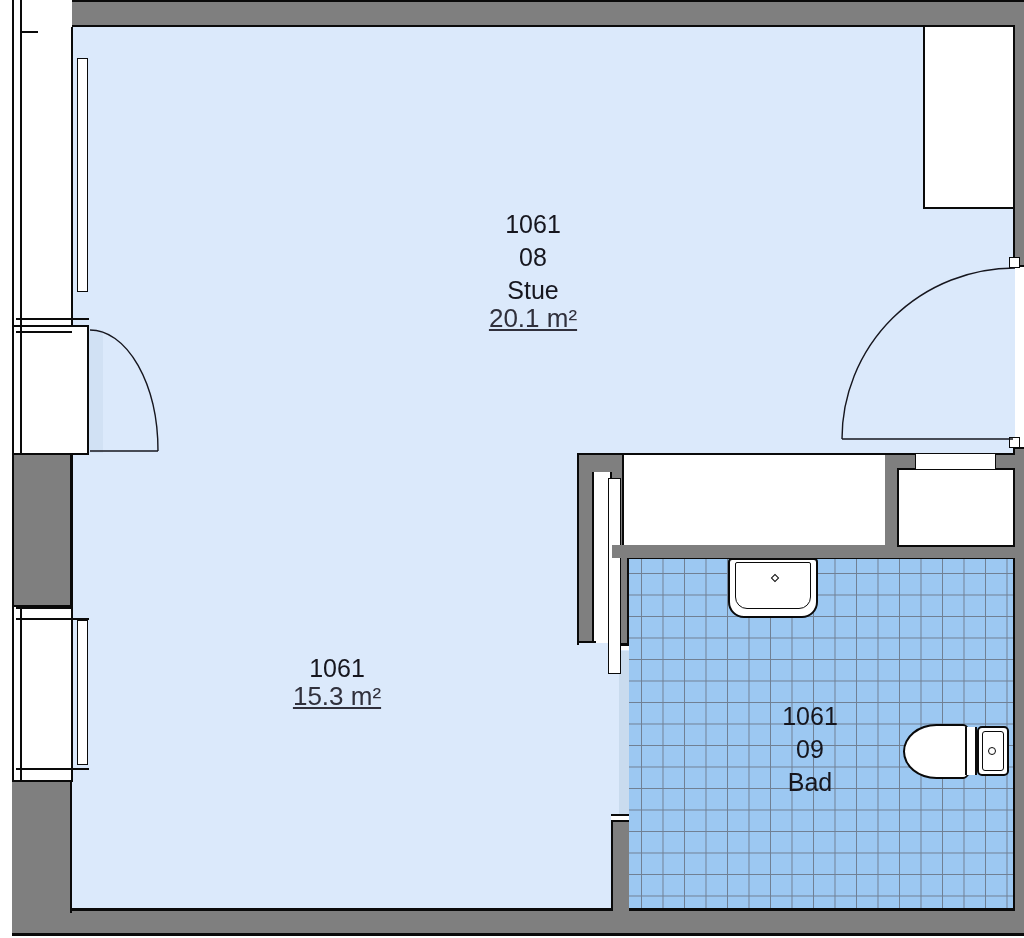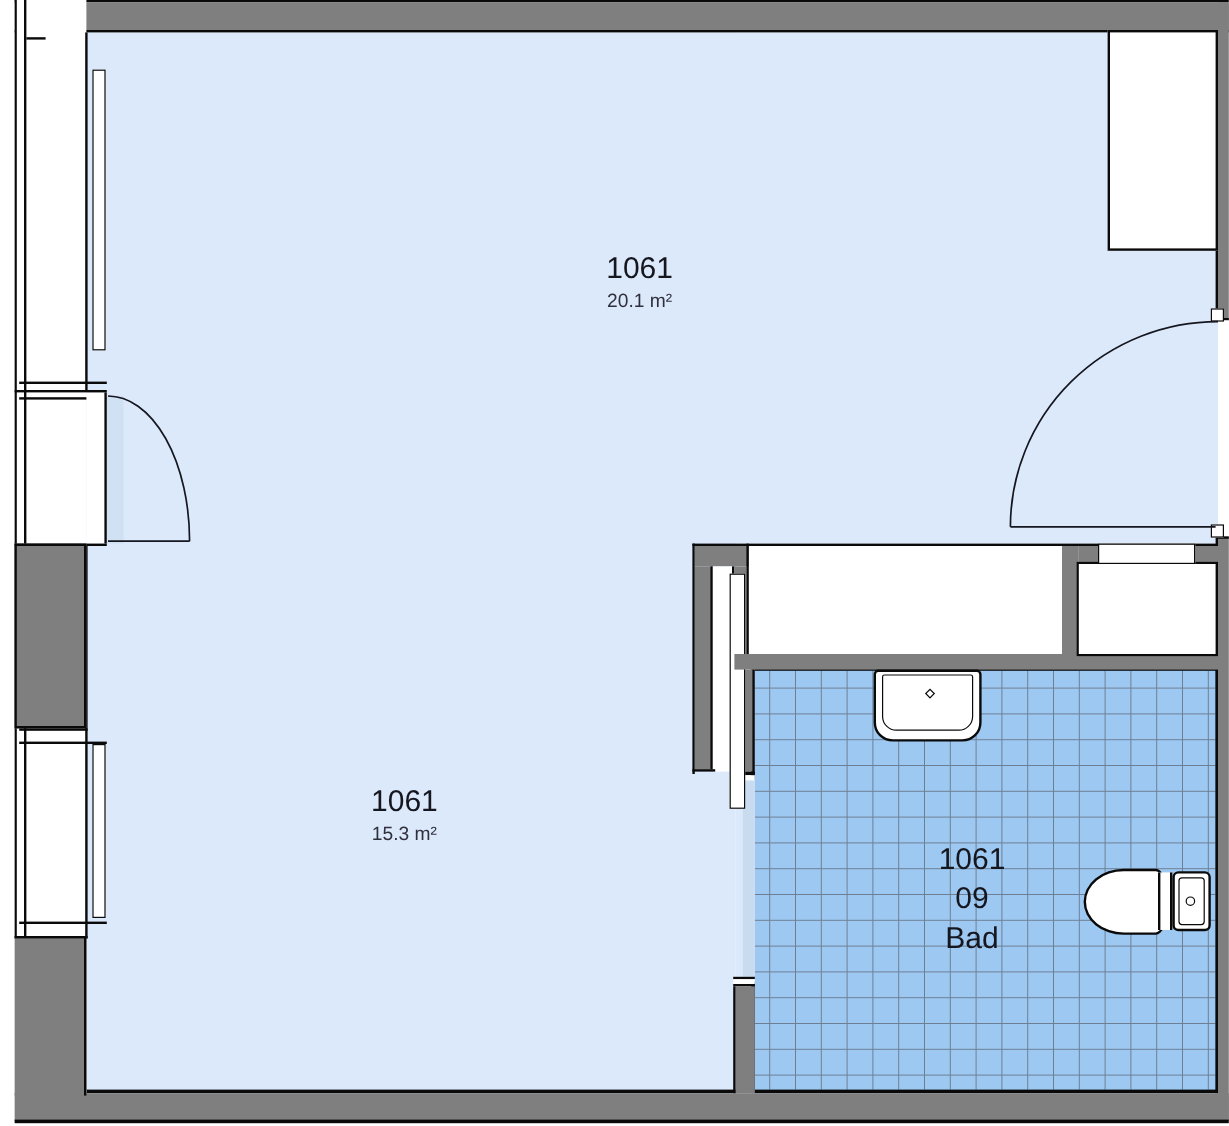--- a/index.html
+++ b/index.html
@@ -20,21 +20,21 @@
     background-image:
       linear-gradient(to right, var(--tile-grid) 1px, transparent 1px),
       linear-gradient(to bottom, var(--tile-grid) 1px, transparent 1px);
     background-size:21.5px 21.5px;
     background-position:12px 14px;
     border:3px solid var(--outline);
     border-left:none;
   }
   .room-label{position:absolute;width:220px;text-align:center;
     font-size:25px;line-height:33px;color:var(--label-text);}
-  .room-label .area{font-size:16px;line-height:22px;color:var(--area-text);}
+  .room-label .area{font-size:26px;line-height:22px;color:var(--area-text);text-decoration:underline;}
   svg.overlay{position:absolute;left:0;top:0;}
 </style>
 </head>
 <body>
 
 <div id="plan">
 
   <div class="a floor" style="left:60px;top:27px;width:943px;height:426px;"></div>
   <div class="a floor" style="left:60px;top:27px;width:541px;height:884px;border-bottom:3px solid var(--outline);"></div>
   <div class="a floor" style="left:601px;top:643px;width:16px;height:179px;"></div>
@@ -138,20 +138,22 @@
 
   <div class="a wht" style="left:891px;top:724px;width:70px;height:55px;border:2px solid var(--outline);border-radius:34px 10px 10px 34px / 28px 22px 22px 28px;"></div>
   <div class="a wht" style="left:953px;top:727px;width:12px;height:48px;border-left:2px solid var(--outline);border-right:2px solid var(--outline);"></div>
   <div class="a wht" style="left:965px;top:726px;width:32px;height:50px;border:2px solid var(--outline);border-radius:5px;">
     <div class="a" style="left:3px;top:3px;right:3px;bottom:3px;border:1px solid var(--outline);border-radius:3px;"></div>
     <div class="a wht" style="left:9px;top:19px;width:8px;height:8px;border:1.5px solid var(--outline);border-radius:50%;"></div>
   </div>
 
   <div class="room-label" style="left:411px;top:208px;">
     <div>1061</div>
+    <div>08</div>
+    <div>Stue</div>
     <div class="area">20.1 m²</div>
   </div>
   <div class="room-label" style="left:215px;top:652px;">
     <div>1061</div>
     <div class="area">15.3 m²</div>
   </div>
   <div class="room-label" style="left:688px;top:700px;">
     <div>1061</div>
     <div>09</div>
     <div>Bad</div>

